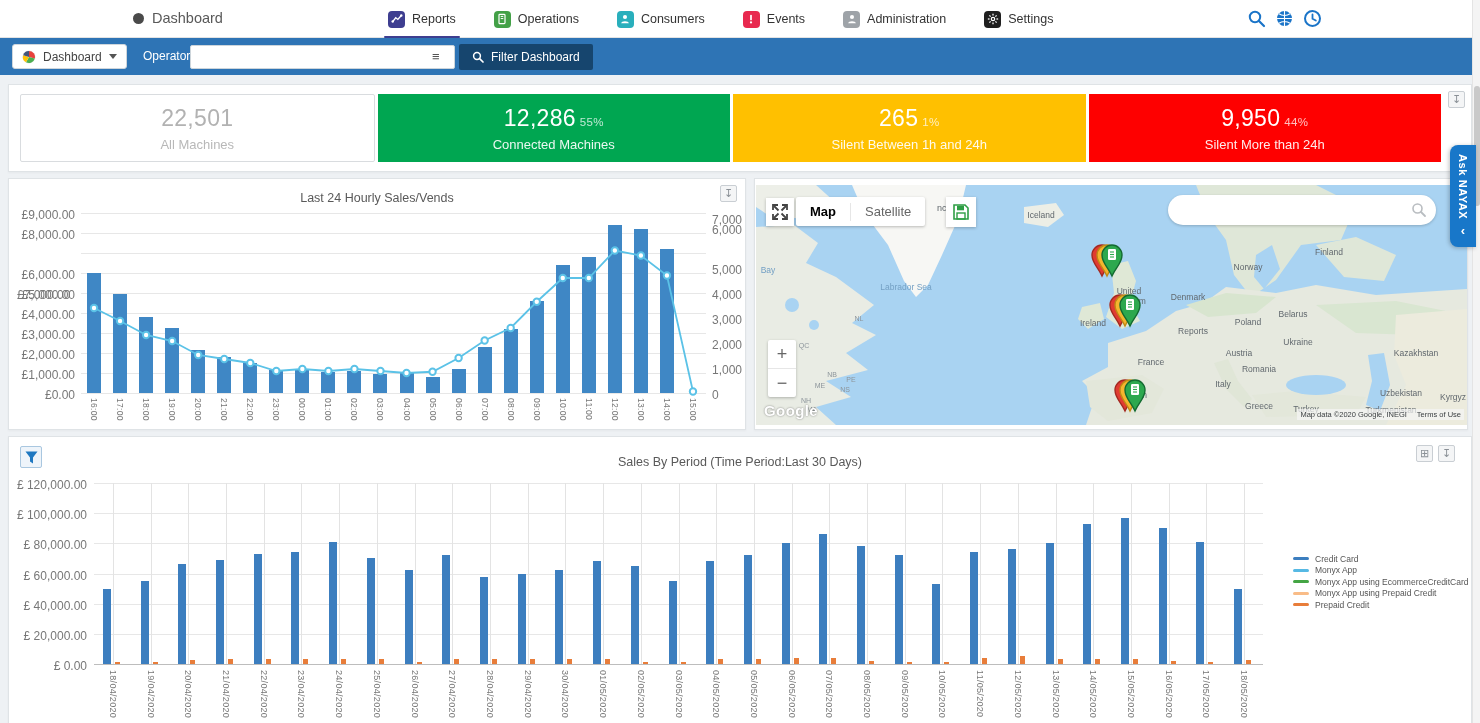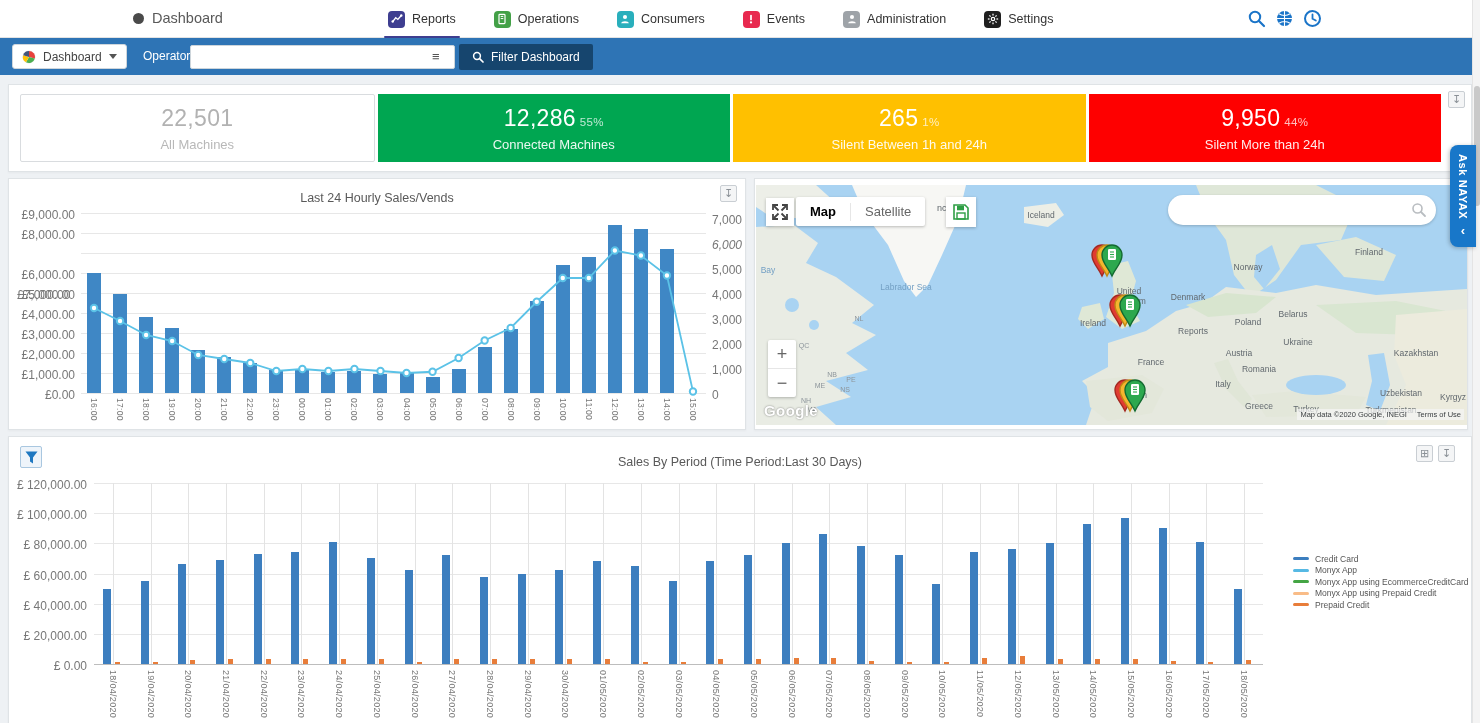--- a/index.html
+++ b/index.html
@@ -255,21 +255,21 @@
         <div class="gridline-h" style="left: 72px; width: 625px; top: 54px;"></div>
         <div class="axis-lab" style="left: 8px; width: 58px; text-align: right; top: 49px;">£8,000.00</div>
         <div class="gridline-h" style="left: 72px; width: 625px; top: 34px;"></div>
         <div class="axis-lab" style="left: 8px; width: 58px; text-align: right; top: 29px;">£9,000.00</div>
         <div class="axis-lab" style="left: 703px; top: 209px;">0</div>
         <div class="axis-lab" style="left: 703px; top: 184px;">1,000</div>
         <div class="axis-lab" style="left: 703px; top: 159px;">2,000</div>
         <div class="axis-lab" style="left: 703px; top: 134px;">3,000</div>
         <div class="axis-lab" style="left: 703px; top: 109px;">4,000</div>
         <div class="axis-lab" style="left: 703px; top: 84px;">5,000</div>
-        <div class="axis-lab" style="left: 703px; top: 59px; font-style: italic;">6,000</div>
+        <div class="axis-lab" style="left: 703px; top: 44px;">6,000</div>
         <div class="axis-lab" style="left: 703px; top: 34px;">7,000</div>
         <div class="bar" style="left: 78.0208px; width: 14px; top: 94px; height: 120px; background: rgb(63, 135, 197);"></div>
         <div class="vlabel" style="left: 80.0208px; top: 219px;">16:00</div>
         <div class="bar" style="left: 104.062px; width: 14px; top: 115px; height: 99px; background: rgb(63, 135, 197);"></div>
         <div class="vlabel" style="left: 106.062px; top: 219px;">17:00</div>
         <div class="bar" style="left: 130.104px; width: 14px; top: 138px; height: 76px; background: rgb(63, 135, 197);"></div>
         <div class="vlabel" style="left: 132.104px; top: 219px;">18:00</div>
         <div class="bar" style="left: 156.146px; width: 14px; top: 149px; height: 65px; background: rgb(63, 135, 197);"></div>
         <div class="vlabel" style="left: 158.146px; top: 219px;">19:00</div>
         <div class="bar" style="left: 182.188px; width: 14px; top: 171px; height: 43px; background: rgb(63, 135, 197);"></div>
@@ -374,21 +374,21 @@
         <ellipse cx="560" cy="200" rx="30" ry="10" fill="#a9d3f2"></ellipse>
         <path d="M612,170 L628,168 L634,200 L624,226 L610,220 L616,196 Z" fill="#a9d3f2"></path>
 
         <path d="M500,70 L516,60 L524,84 L508,104 L498,92 Z" fill="#a9d3f2"></path>
 
         <path d="M640,130 L712,124 L712,240 L630,240 L650,200 L638,170 Z" fill="#ecebdd"></path>
       </svg>
       <div id="map-labels">
           <div class="map-label" style="left: 285px; top: 30px;">Iceland</div>
           <div class="map-label" style="left: 492px; top: 82px;">Norway</div>
-          <div class="map-label" style="left: 613px; top: 67px;">Finland</div>
+          <div class="map-label" style="left: 573px; top: 67px;">Finland</div>
           <div class="map-label" style="left: 432px; top: 112px;">Denmark</div>
           <div class="map-label" style="left: 373px; top: 106px;">United</div>
           <div class="map-label" style="left: 373px; top: 116px;">Kingdom</div>
           <div class="map-label" style="left: 337px; top: 138px;">Ireland</div>
           <div class="map-label" style="left: 437px; top: 146px;">Reports</div>
           <div class="map-label" style="left: 492px; top: 137px;">Poland</div>
           <div class="map-label" style="left: 537px; top: 129px;">Belarus</div>
           <div class="map-label" style="left: 542px; top: 157px;">Ukraine</div>
           <div class="map-label" style="left: 483px; top: 168px;">Austria</div>
           <div class="map-label" style="left: 395px; top: 177px;">France</div>

